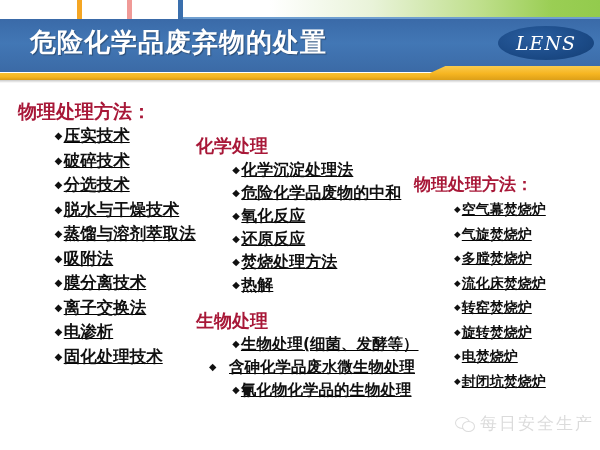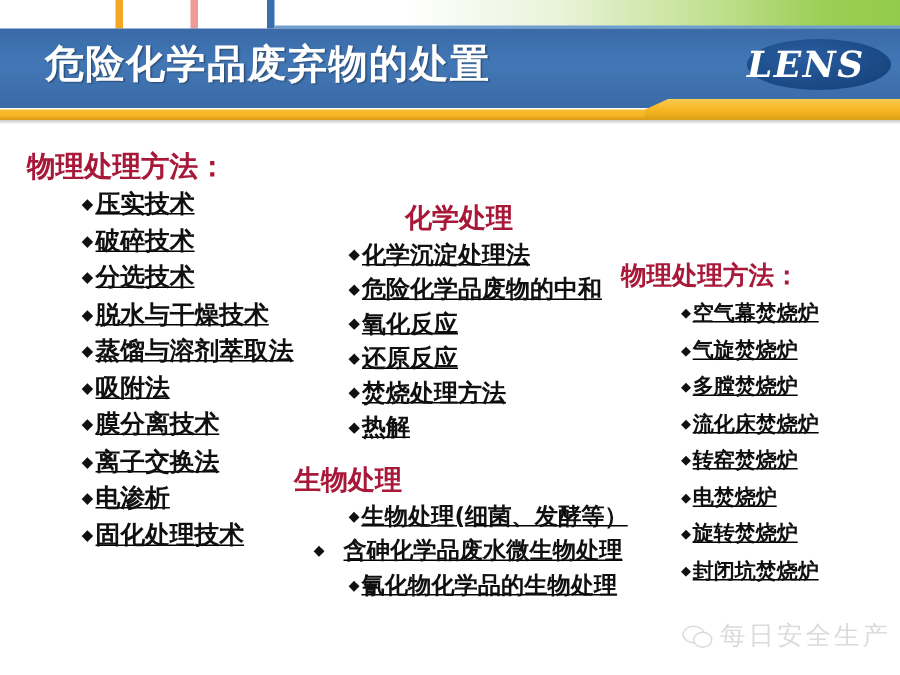--- a/index.html
+++ b/index.html
@@ -79,25 +79,26 @@
     height: 34px;
     border-radius: 50%;
     background: radial-gradient(ellipse at 40% 35%, #2a5ea0 0%, #1b4a86 60%, #143e74 100%);
     z-index: 7;
   }
   .lens-text {
     position: absolute;
     left: 0; top: 0;
     width: 96px; height: 34px;
     line-height: 34px;
+    text-align: center;
     color: #ffffff;
     font-family: "DejaVu Serif", "Liberation Serif", serif;
     font-style: italic;
-    font-weight: bold;
-    font-size: 24px;
+    font-weight: normal;
+    font-size: 19px;
     letter-spacing: 1px;
   }
 
   
   .orangeband {
     position: absolute;
     left: 0; top: 66px;
     width: 600px;
     height: 14px;
     z-index: 3;
@@ -153,21 +154,21 @@
   }
   .bul.wrap { white-space: normal; }
 
   
   #col1 { left: 18px; top: 98px; width: 185px; }
   #col1 .col-head { font-size: 19px; line-height: 26px; }
   #col1 .bul { font-size: 16.5px; line-height: 24.5px; padding-left: 34px; }
 
   
   #col2 { left: 196px; top: 133px; width: 220px; }
-  #col2 .col-head { font-size: 18px; line-height: 25px; text-align: center; }
+  #col2 .col-head { font-size: 18px; line-height: 25px; }
   #col2 .bul { font-size: 16px; line-height: 23px; padding-left: 34px; }
 
   
   #col2b { left: 196px; top: 308px; width: 245px; }
   #col2b .col-head { font-size: 18px; line-height: 25px; }
   #col2b .bul { font-size: 15.5px; line-height: 23px; padding-left: 34px; }
   #col2b .bul.wrap { text-indent: -34px; padding-left: 68px; }
 
   
   #col3 { left: 414px; top: 172px; width: 186px; }
@@ -275,22 +276,22 @@
   </div>
 
   <div class="col" id="col3">
     <div class="col-head">物理处理方法：</div>
     <div class="bul-list">
       <span class="bul"><span class="dia">◆</span><span>空气幕焚烧炉</span></span>
       <span class="bul"><span class="dia">◆</span><span>气旋焚烧炉</span></span>
       <span class="bul"><span class="dia">◆</span><span>多膛焚烧炉</span></span>
       <span class="bul"><span class="dia">◆</span><span>流化床焚烧炉</span></span>
       <span class="bul"><span class="dia">◆</span><span>转窑焚烧炉</span></span>
+      <span class="bul"><span class="dia">◆</span><span>旋转焚烧炉</span></span>
       <span class="bul"><span class="dia">◆</span><span>电焚烧炉</span></span>
-      <span class="bul"><span class="dia">◆</span><span>旋转焚烧炉</span></span>
       <span class="bul"><span class="dia">◆</span><span>封闭坑焚烧炉</span></span>
     </div>
   </div>
 
   <div class="watermark">
     <div class="wm-icon">
       <div class="b1"></div>
       <div class="b2"></div>
     </div>
     <div class="wm-text">每日安全生产</div>

